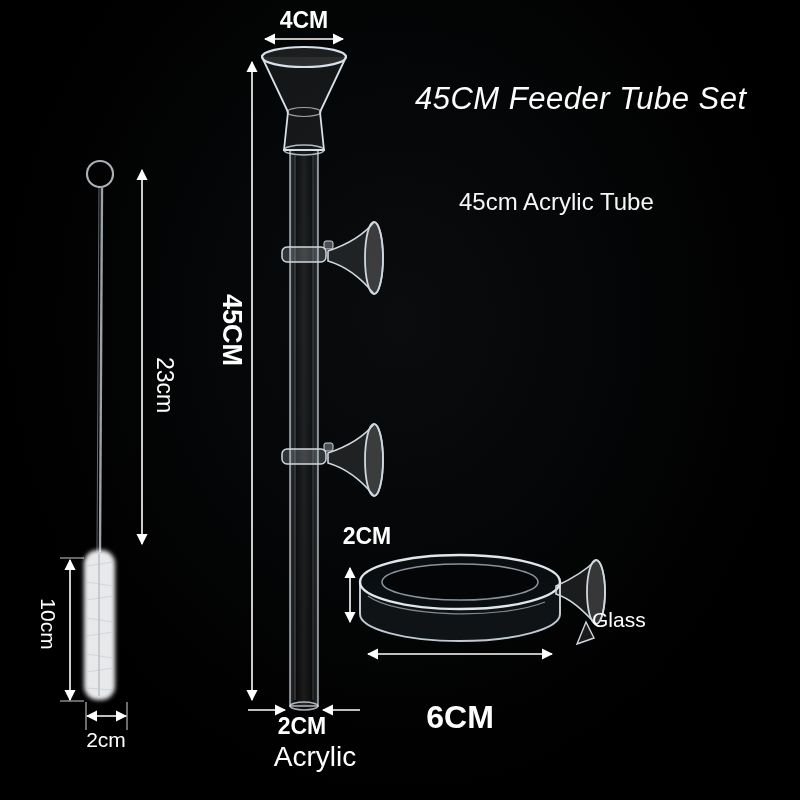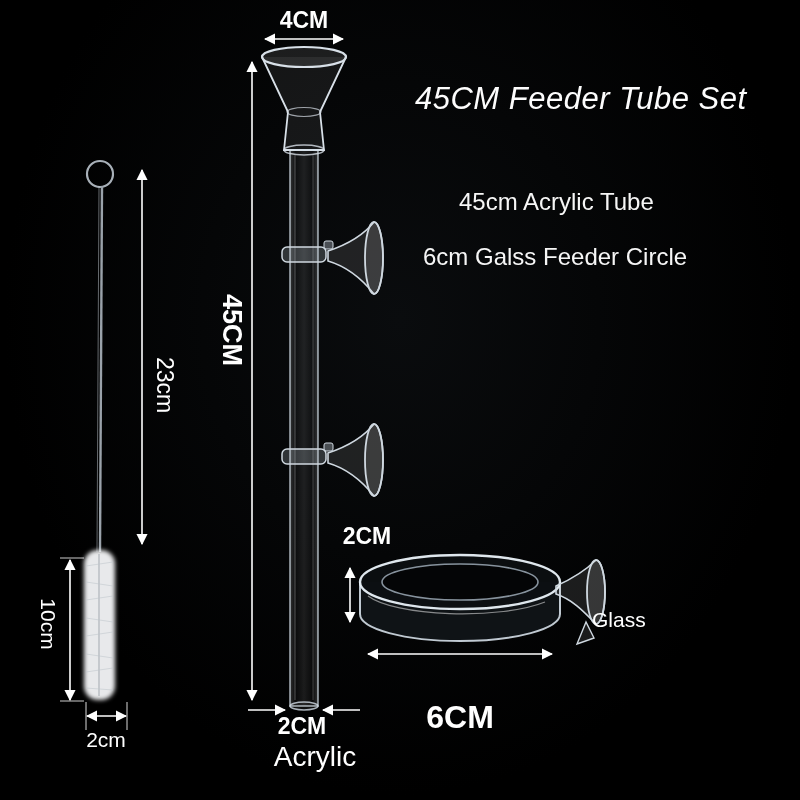--- a/index.html
+++ b/index.html
@@ -151,21 +151,20 @@
 
   <div class="lbl vert" style="left:48px; top:624px; font-size:21px;">10cm</div>
 
   <div class="lbl center" style="left:106px; top:728px; font-size:21px;">2cm</div>
 
   <div class="lbl title" style="left:415px; top:82px;font-style:italic;">45CM Feeder Tube Set</div>
 
 
   <div class="lbl feature" style="left:423px; top:189px;margin-left:36px;">45cm Acrylic Tube</div>
 
-  <div class="lbl feature" style="left:423px; top:244px;">6cm Galss Feeder Circle</div>
 
   <div class="lbl b center" style="left:367px; top:524px; font-size:23px;">2CM</div>
 
   <div class="lbl" style="left:592px; top:608px; font-size:21px;">Glass</div>
 
   <div class="lbl b center" style="left:460px; top:700px; font-size:32px;">6CM</div>
 
   <div class="lbl b center" style="left:302px; top:714px; font-size:23px;">2CM</div>
 
   <div class="lbl center" style="left:315px; top:742px; font-size:28px;">Acrylic</div>

